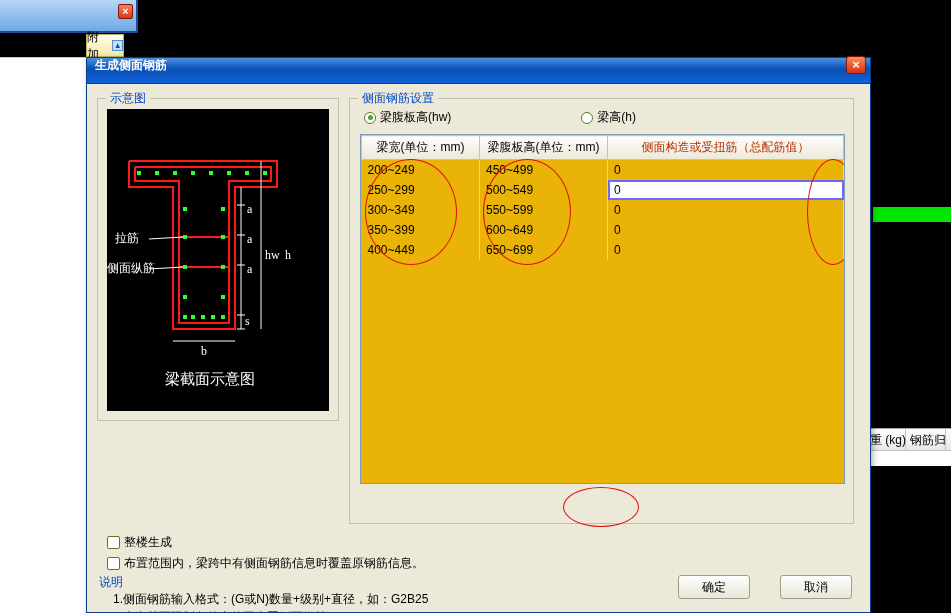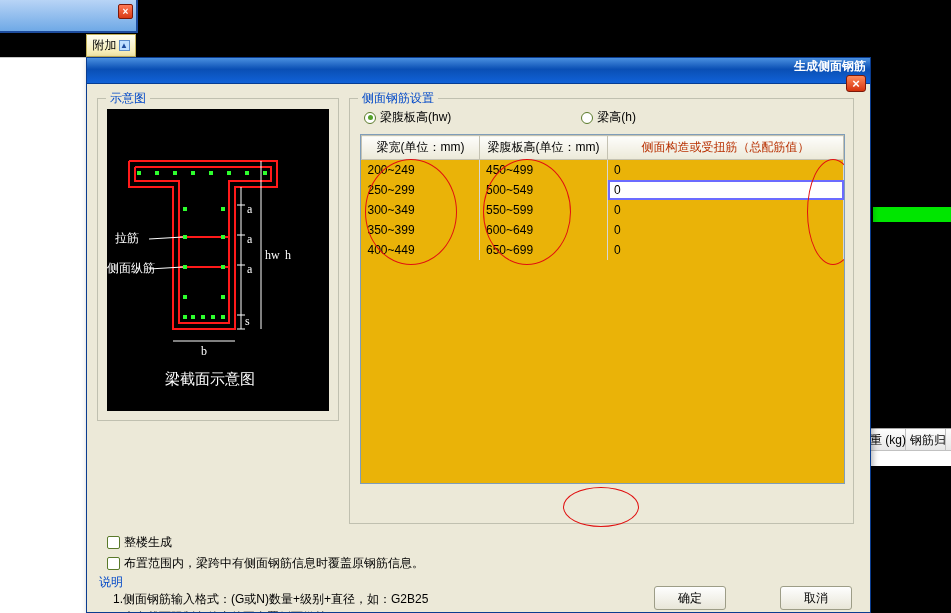--- a/index.html
+++ b/index.html
@@ -29,21 +29,21 @@
     background: linear-gradient(#ff7a56, #d83a16);
     border: 1px solid #7b180a;
     border-radius: 2px;
     color: #fff;
     font: bold 10px/13px Arial;
     text-align: center;
   }
   #topleft-tab {
     position: absolute;
     left: 86px; top: 34px;
-    width: 50px; height: 23px;
+    width: 38px; height: 23px;
     background: linear-gradient(#fffef0, #f3e8a8);
     border: 1px solid #c4b25a;
     display: flex; align-items: center; justify-content: center;
     gap: 2px;
   }
   #topleft-tab span.up {
     width: 11px; height: 11px;
     background: #bfe0ff;
     border: 1px solid #5b8cc9;
     color: #1d4c9e;
@@ -95,24 +95,23 @@
     background: #ece9d8;
     display: flex;
     flex-direction: column;
     box-shadow: 2px 2px 6px rgba(0,0,0,.3);
   }
   #titlebar {
     height: 26px;
     background: linear-gradient(#4a90e0, #0a4fb4 45%, #1162d8);
     color: #fff;
     font-weight: bold;
-    display: flex; align-items: flex-end;
+    display: flex; align-items: center;
     padding: 0 4px 11px 8px;
     border-bottom: 1px solid #063d92;
-    flex-direction: column;
   }
   #title-close {
     margin-left: auto;
     width: 20px; height: 18px;
     background: linear-gradient(#ff8a5a, #d6320d);
     border: 1px solid #7a190a;
     border-radius: 3px;
     color: #fff;
     font: bold 13px/15px Arial;
     text-align: center;
@@ -253,22 +252,22 @@
     position: absolute; left: 12px; top: 490px;
     color: #0048c8;
   }
   #explain-list {
     position: absolute; left: 26px; top: 506px; right: 14px;
     line-height: 18px;
   }
 
   #bottom-btns {
     position: absolute;
-    right: 18px; bottom: 2px;
-    display: flex; gap: 54px;
+    right: 18px; bottom: 13px;
+    display: flex; gap: 30px;
   }
 </style>
 </head>
 <body>
 
 <div id="topleft-strip">
   <div id="topleft-close">×</div>
 </div>
 <div id="topleft-tab">
   <span>附加</span>

